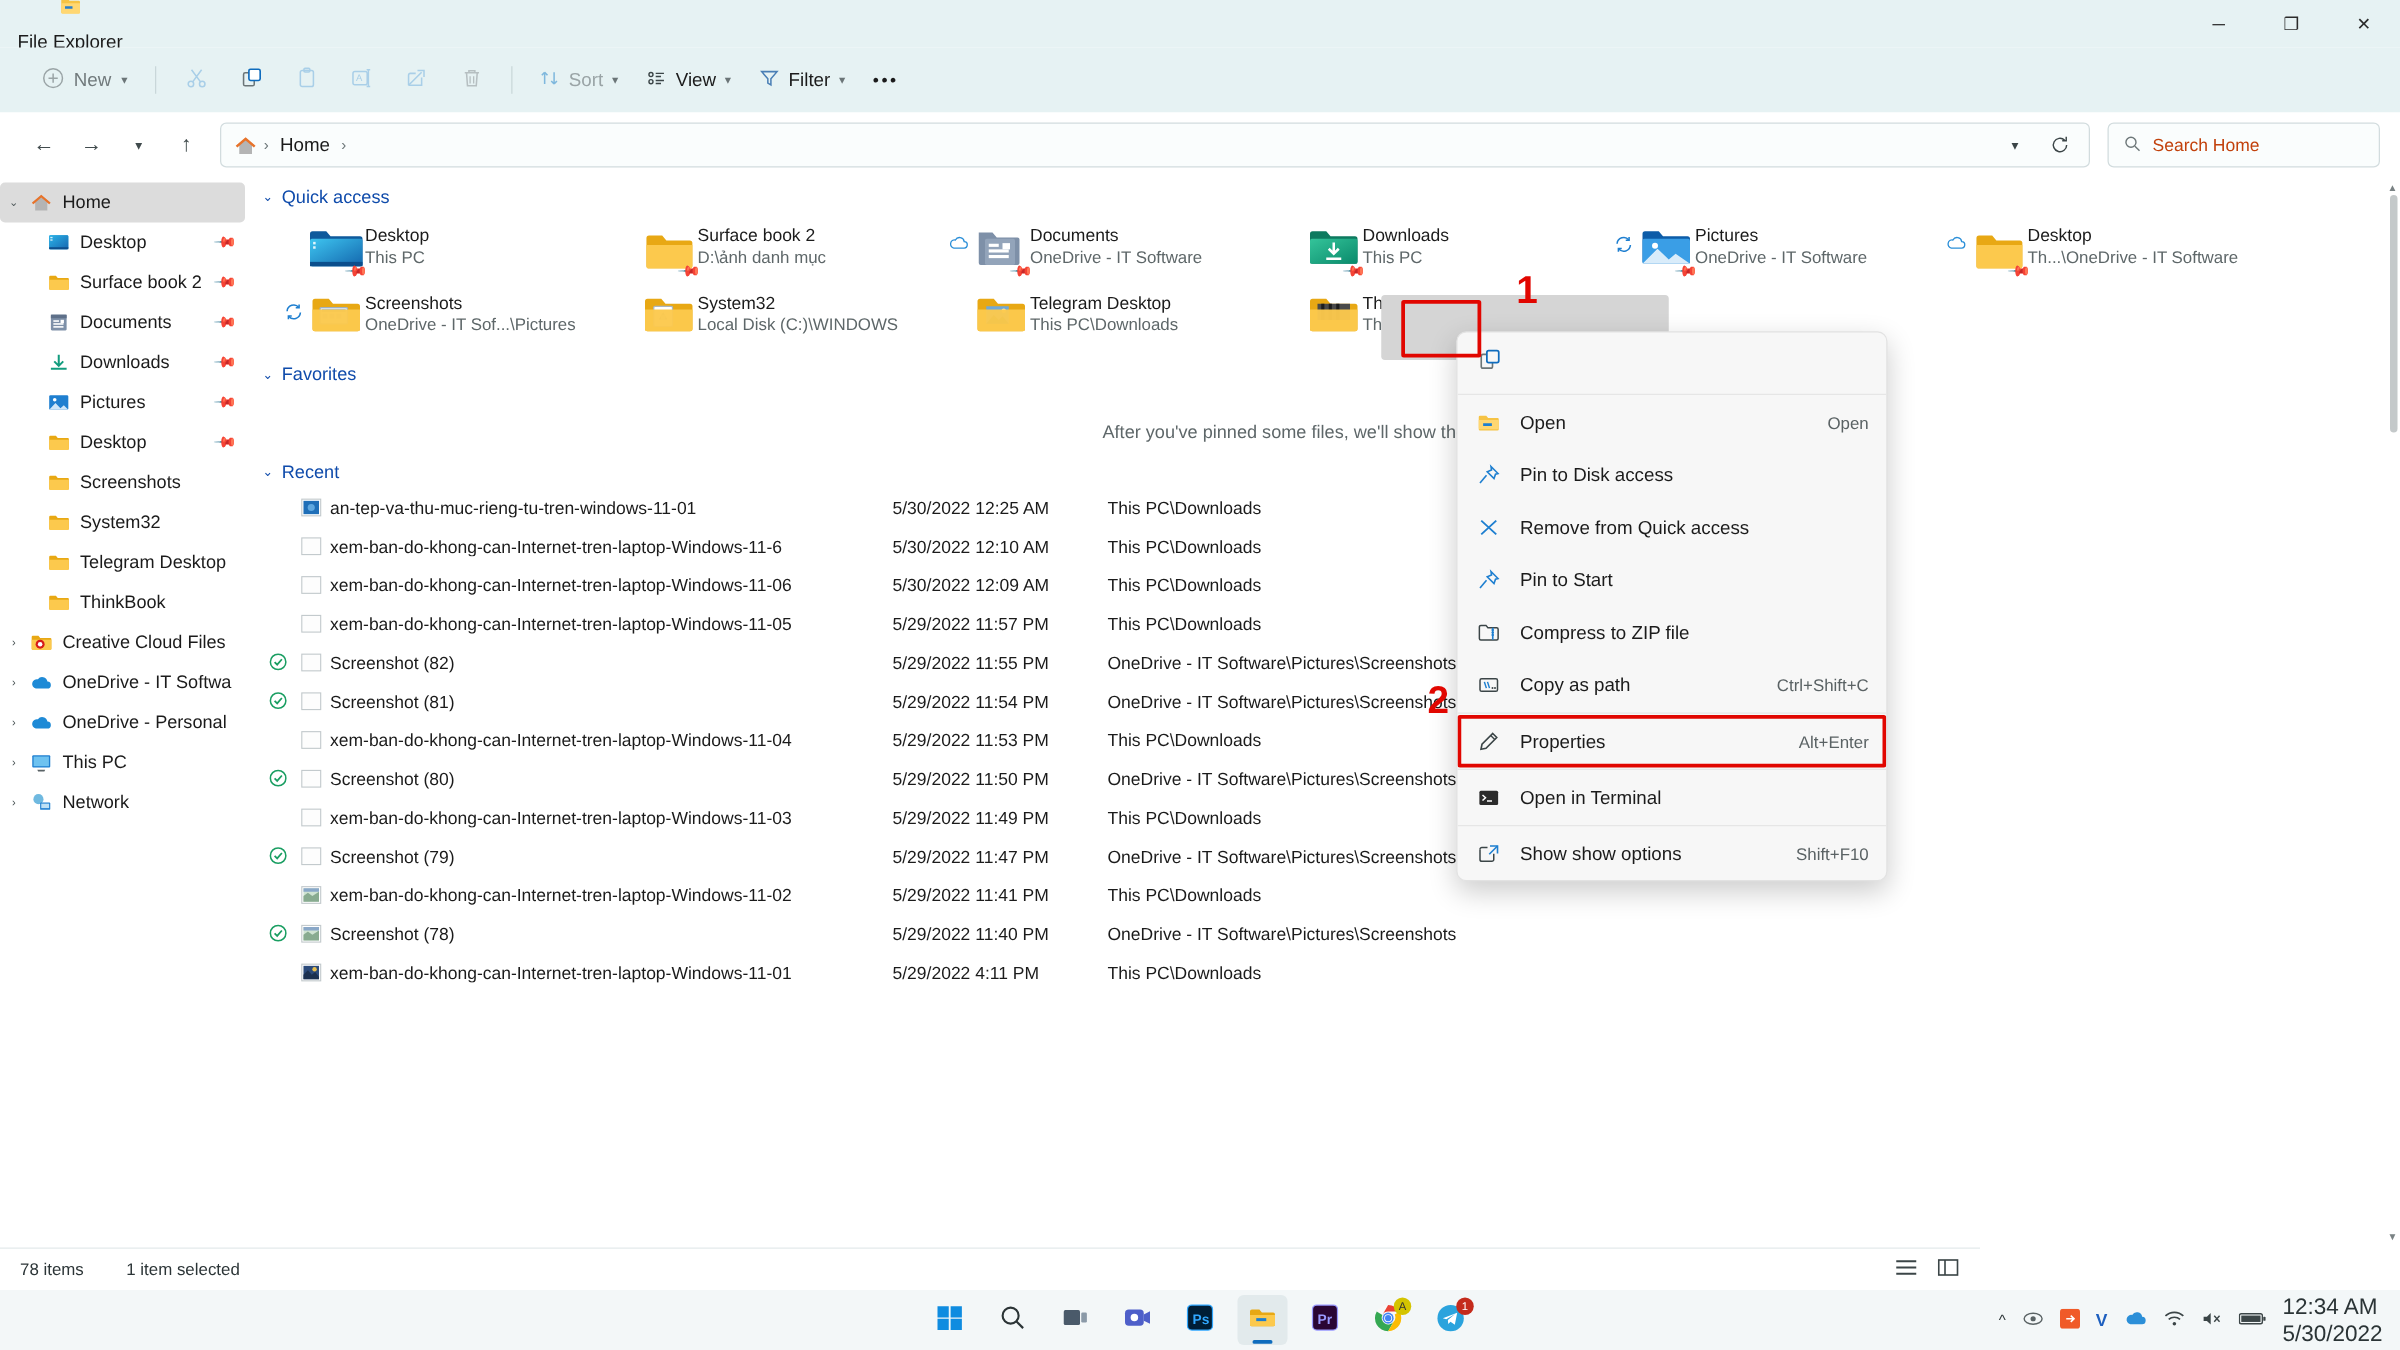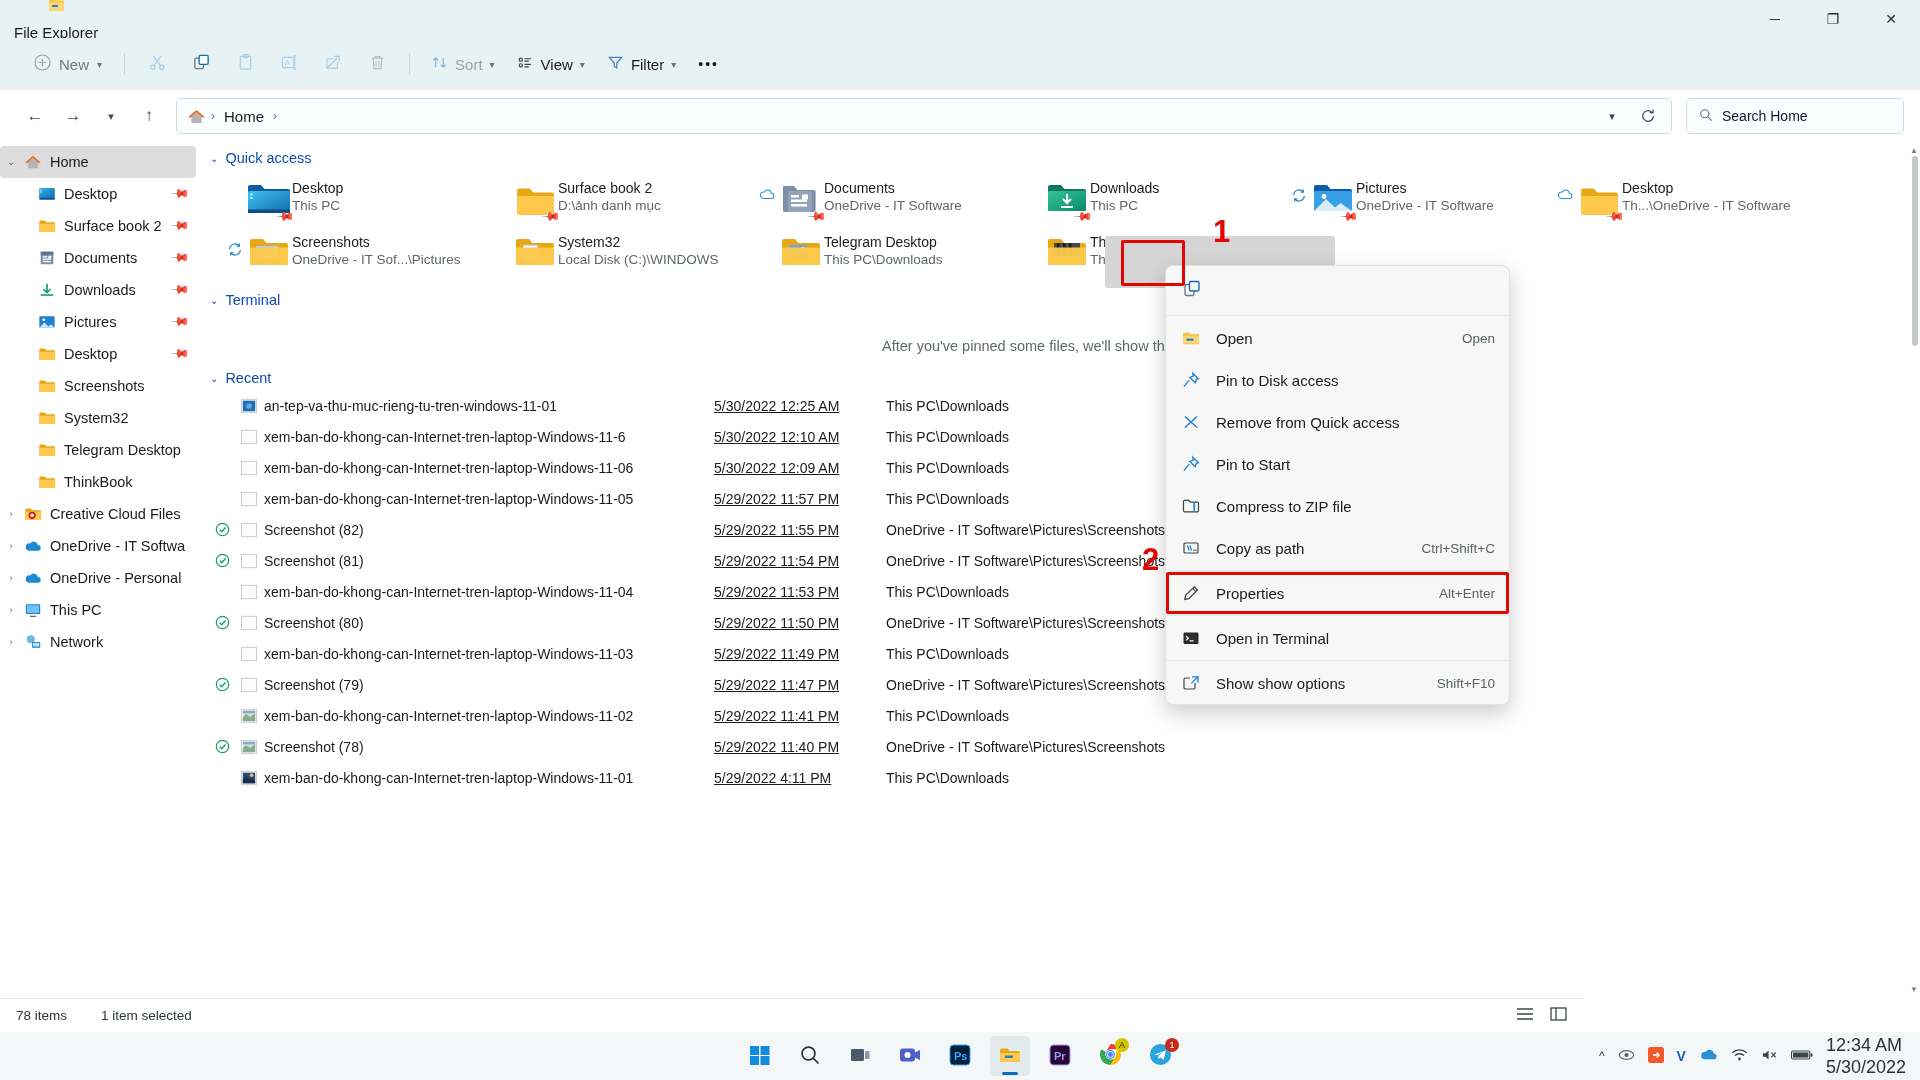--- a/index.html
+++ b/index.html
@@ -60,21 +60,21 @@
     border:1px solid #d2dcde; border-radius:5px; background:#fafdfd;
     display:flex; align-items:center; padding:0 6px 0 10px;
   }
   .crumb { display:flex; align-items:center; gap:7px; font-size:15px; color:#1b1b1b; padding:0 4px; }
   .crumb-sep { color:#6c7678; font-size:12px; margin:0 5px; }
   .addr-right { margin-left:auto; display:flex; align-items:center; gap:2px; }
   .addr-btn { width:34px; height:30px; display:flex; align-items:center; justify-content:center; color:#3b4547; font-size:13px; }
   .searchbox {
     width:218px; height:36px; border:1px solid #d2dcde; border-radius:5px;
     background:#fafdfd; display:flex; align-items:center; gap:9px; padding:0 12px;
-    color:#0f172a; font-size:14px;
+    color:#c2410c; font-size:14px;
   }
 
   
   .sidebar {
     position:absolute; top:142px; left:0; width:196px; height:856px;
     background:#ffffff; padding-top:4px; overflow:hidden;
   }
   .nav-item {
     height:32px; display:flex; align-items:center; font-size:14.5px;
     color:#1b1b1b; padding-right:8px; position:relative;
@@ -108,21 +108,21 @@
   .qa-pinsm { position:absolute; left:58px; top:40px; font-size:12px; color:#8d9597; transform:rotate(45deg); }
 
   .empty-note { text-align:center; color:#5e6769; font-size:14.5px; padding:26px 0 10px 0; }
 
   
   .recent-list { padding-left:14px; }
   .rrow { height:31px; display:flex; align-items:center; font-size:14px; color:#1b1b1b; }
   .rr-status { width:24px; flex:0 0 24px; display:flex; align-items:center; justify-content:center; }
   .rr-ico { width:30px; flex:0 0 30px; display:flex; align-items:center; justify-content:center; }
   .rr-name { width:450px; flex:0 0 450px; white-space:nowrap; overflow:hidden; }
-  .rr-date { width:172px; flex:0 0 172px; color:#1b1b1b;text-decoration:underline; }
+  .rr-date { width:172px; flex:0 0 172px; color:#1b1b1b; }
   .rr-path { flex:1; white-space:nowrap; overflow:hidden; }
 
   
   .statusbar {
     position:absolute; top:998px; left:0; width:1584px; height:34px;
     background:#ffffff; border-top:1px solid #e4eaeb;
     display:flex; align-items:center; padding:0 16px; font-size:13.5px; color:#2c3537;
   }
   .sb-item { margin-right:34px; }
   .sb-right { margin-left:auto; display:flex; align-items:center; gap:16px; color:#3b4547; }
@@ -742,21 +742,21 @@
           </div>
           <div class="qa-text">
             <div class="qa-name">ThinkBook</div>
             <div class="qa-sub">This PC\Desktop</div>
           </div>
         </div>
       </div>
 
     <div class="group-head" style="padding-top:14px;">
       <span class="group-chev">⌄</span>
-      <span>Terminal</span>
+      <span>Favorites</span>
     </div>
     <div class="empty-note">After you've pinned some files, we'll show them here.</div>
 
     <div class="group-head" style="padding-top:6px;">
       <span class="group-chev">⌄</span>
       <span>Recent</span>
     </div>
     <div class="recent-list" id="recent-list">
         <div class="rrow">
           <span class="rr-status"></span>

